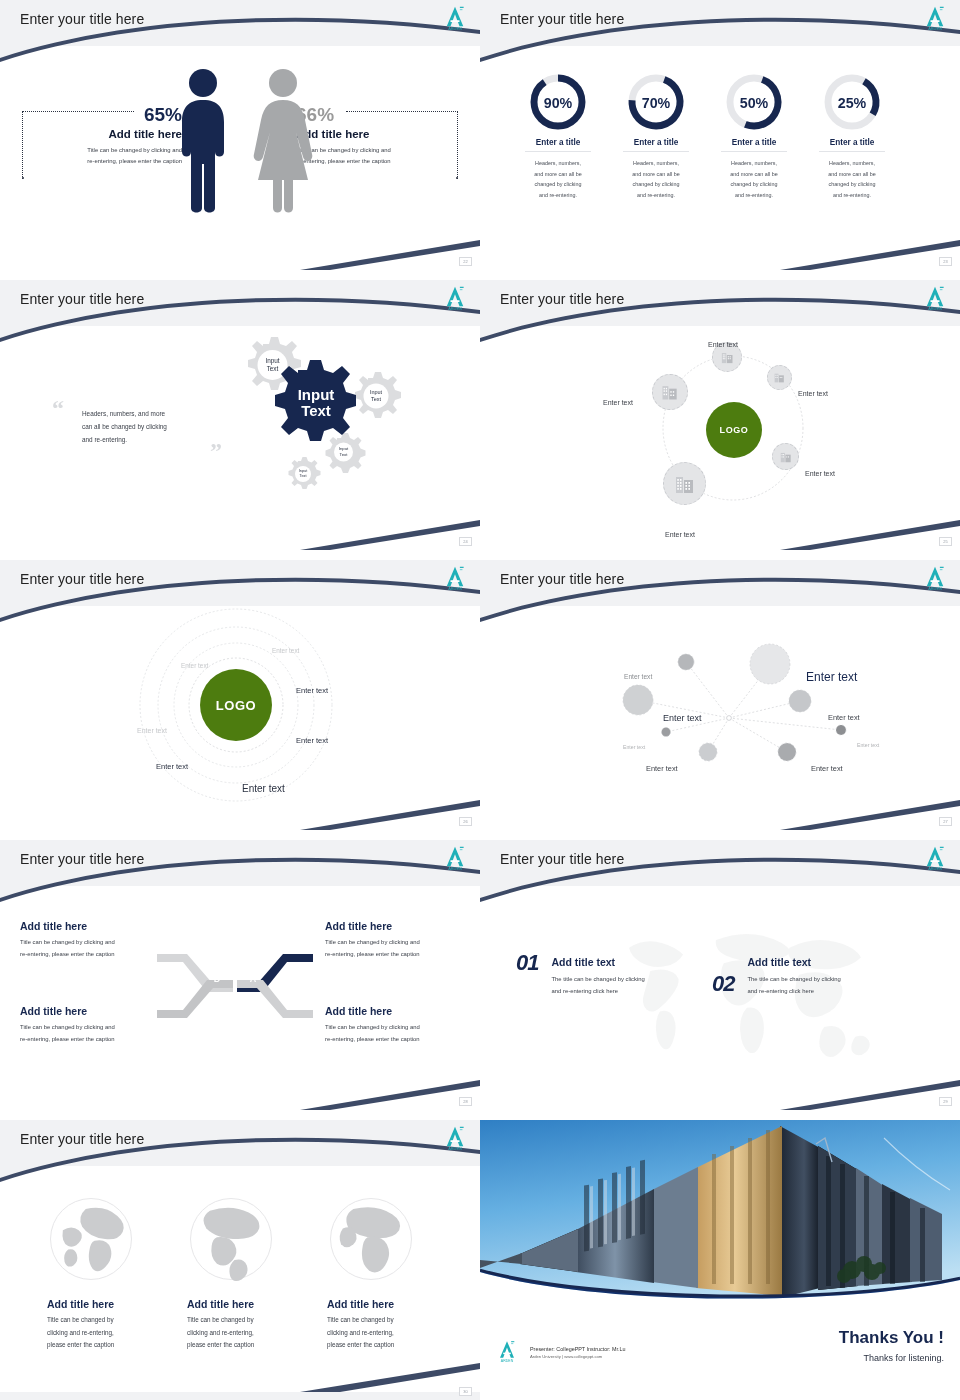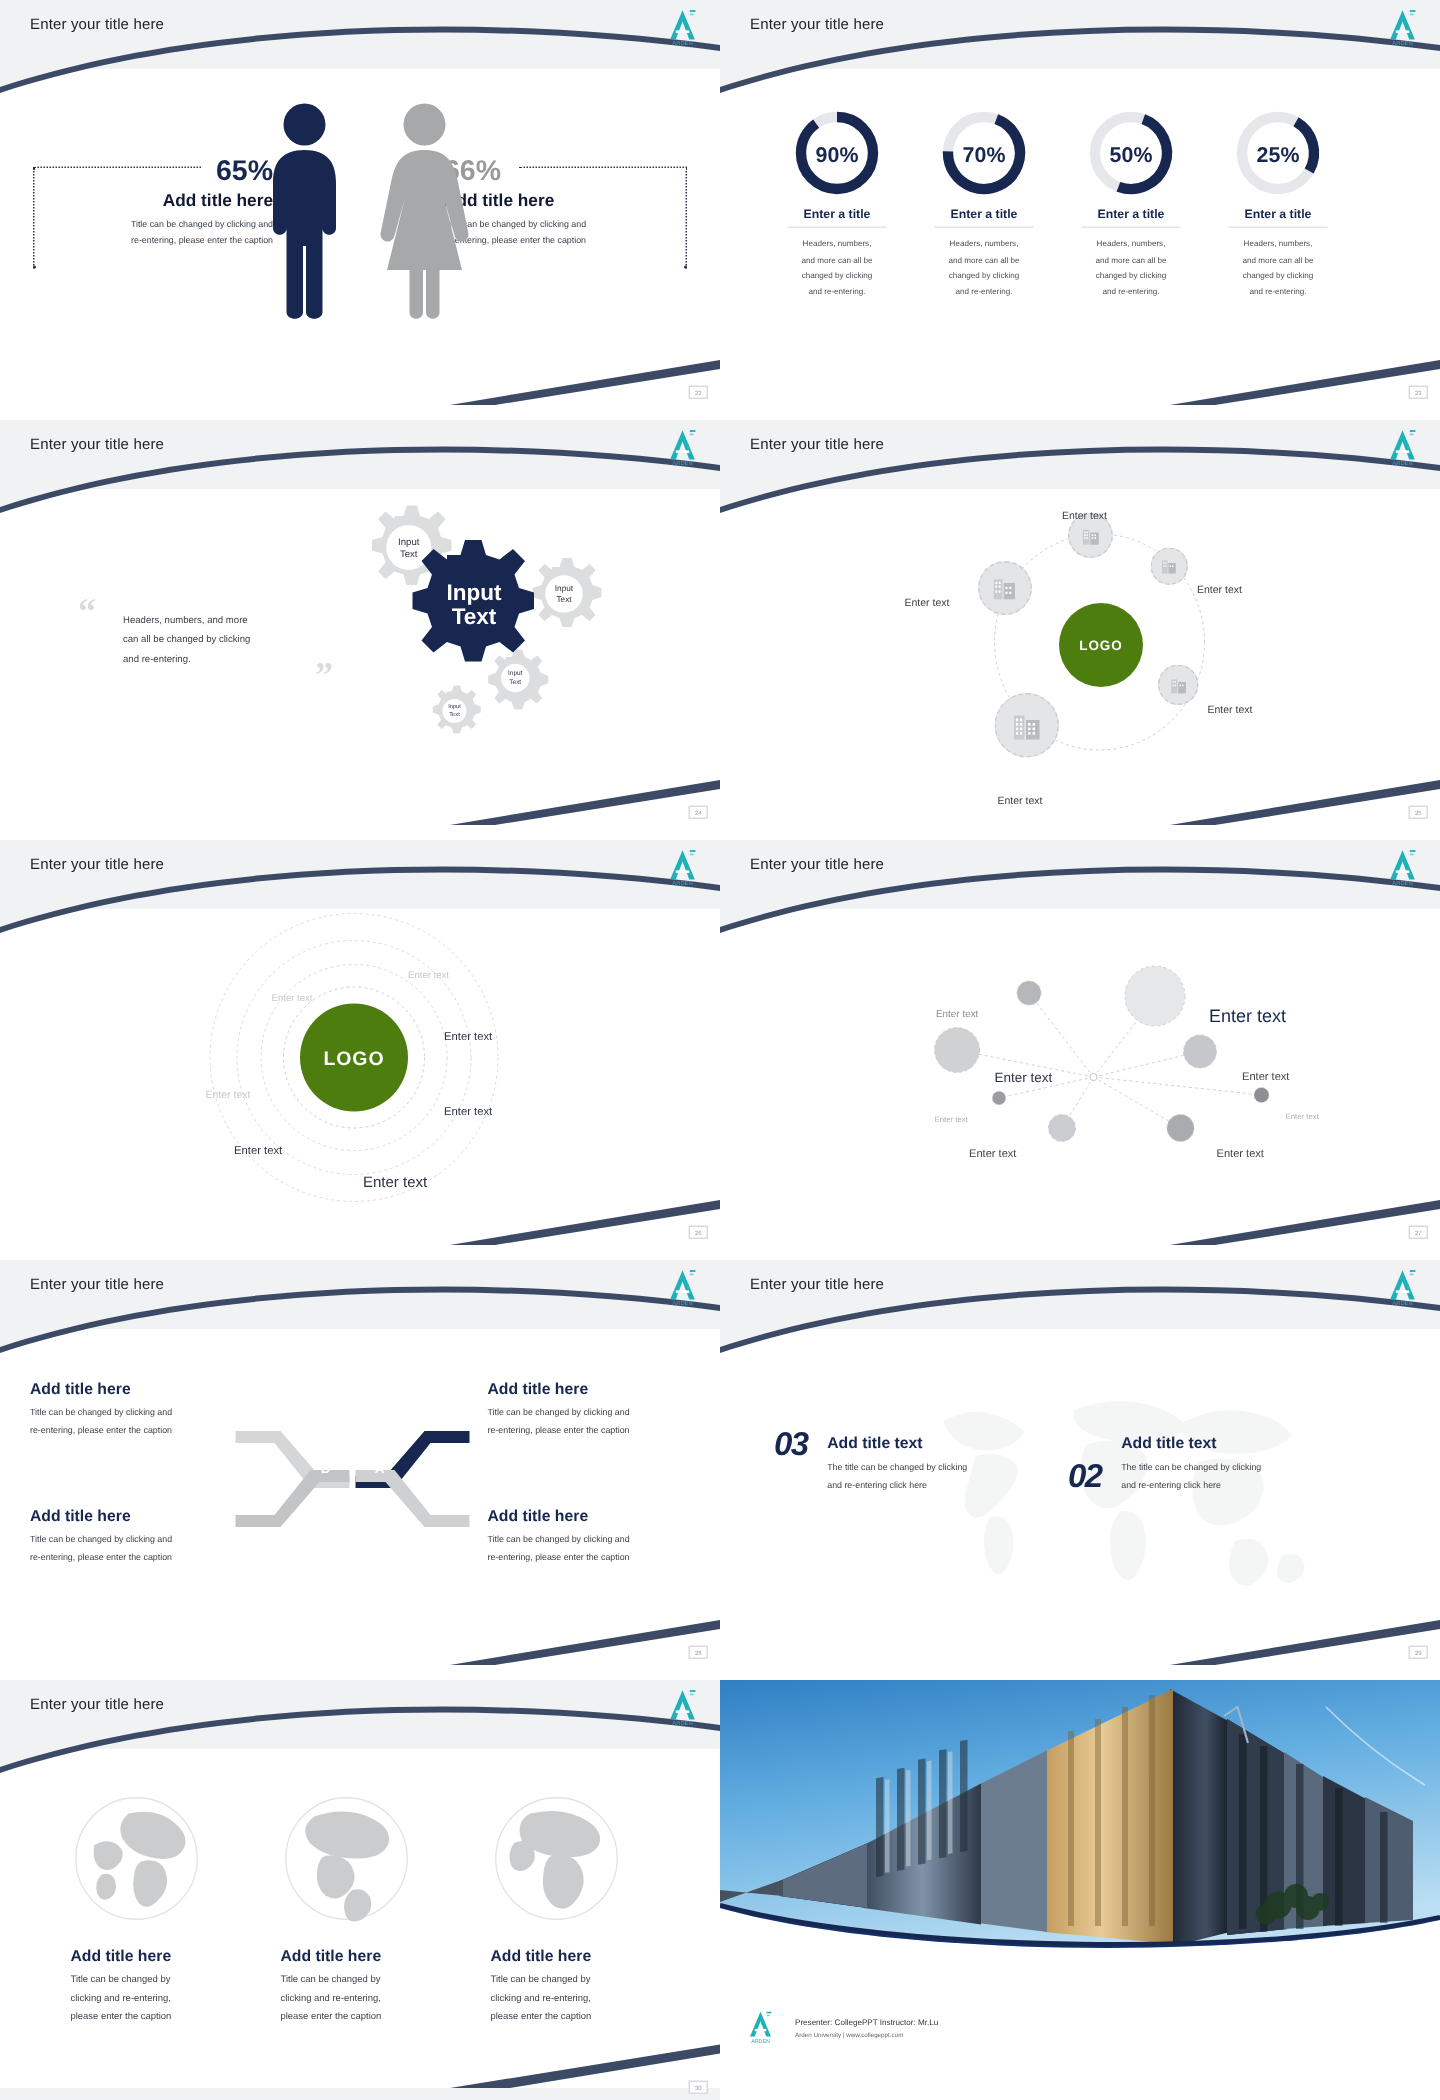--- a/index.html
+++ b/index.html
@@ -22,21 +22,21 @@
   .slide{
     position:relative; width:480px; height:270px;
     background:#ffffff; overflow:hidden;
   }
   .hdrband{
     position:absolute; left:0; top:0; width:480px; height:46px;
     background:#f1f2f4;
   }
   .slide-title{
     position:absolute; left:20px; top:11px;
-    font-size:10px; color:#222; letter-spacing:.1px; white-space:nowrap;
+    font-size:14px; color:#222; letter-spacing:.1px; white-space:nowrap;
   }
   .logo{
     position:absolute; right:10px; top:3px; width:30px; height:30px;
   }
   .pagenum{
     position:absolute; right:8px; bottom:4px;
     width:13px;height:9px; border:1px solid #d8dade;
     font-size:4px; color:#9aa0a8; line-height:8px; text-align:center;
     background:#fff;
   }
@@ -579,21 +579,21 @@
         <path d="M128 44 q18 -6 32 0 q12 5 10 16 q-2 12 -14 22 q-10 9 -20 4 q-10 -6 -11 -20 q-1 -14 3 -22Z"></path>
         <path d="M152 90 q12 -2 16 10 q4 14 -2 28 q-5 12 -12 8 q-8 -5 -9 -22 q-1 -16 7 -24Z"></path>
         <path d="M196 28 q24 -12 48 -6 q20 5 26 16 q-10 10 -30 12 q-26 2 -40 -8 q-8 -6 -4 -14Z"></path>
         <path d="M206 56 q20 -6 34 2 q14 7 10 20 q-4 14 -20 20 q-14 5 -22 -4 q-8 -10 -6 -22 q1 -12 4 -16Z"></path>
         <path d="M232 110 q14 -4 20 6 q5 9 -2 18 q-8 10 -16 6 q-8 -5 -7 -16 q1 -10 5 -14Z"></path>
         <path d="M264 120 q10 -3 14 4 q3 7 -3 12 q-7 6 -13 1 q-5 -6 2 -17Z"></path>
       </g>
     </svg>
 
     <div style="position:absolute;left:36px;top:110px;display:flex;align-items:flex-start">
-      <div class="bignum">03</div>
+      <div class="bignum">01</div>
       <div style="margin-left:13px;margin-top:6px">
         <div class="addtt">Add title text</div>
         <div class="q-body" style="margin-top:6px">The title can be changed by clicking</div>
         <div class="q-body">and re-entering click here</div>
       </div>
     </div>
 
     <div style="position:absolute;left:232px;top:110px;display:flex;align-items:flex-end">
       <div class="bignum">02</div>
       <div style="margin-left:13px;margin-top:6px">
@@ -763,15 +763,19 @@
         <rect x="26.5" y="5" width="5" height="1.6" fill="#1fb0b8"></rect>
         <rect x="26.5" y="8" width="3.4" height="1.6" fill="#7fd6da"></rect>
         <text x="20" y="38" font-size="5.6" fill="#1fb0b8" text-anchor="middle" font-family="Liberation Sans">ARDEN</text>
       </svg>
       <div style="margin-left:10px">
         <div class="pres1">Presenter: CollegePPT   Instructor: Mr.Lu</div>
         <div class="pres2">Arden University  |  www.collegeppt.com</div>
       </div>
     </div>
 
+    <div style="position:absolute;right:16px;top:208px;width:230px">
+      <div class="thanks">Thanks You !</div>
+      <div class="thanks-sub" style="margin-top:5px">Thanks for listening.</div>
+    </div>
   </div>
 
 </div>
 
 </body></html>

